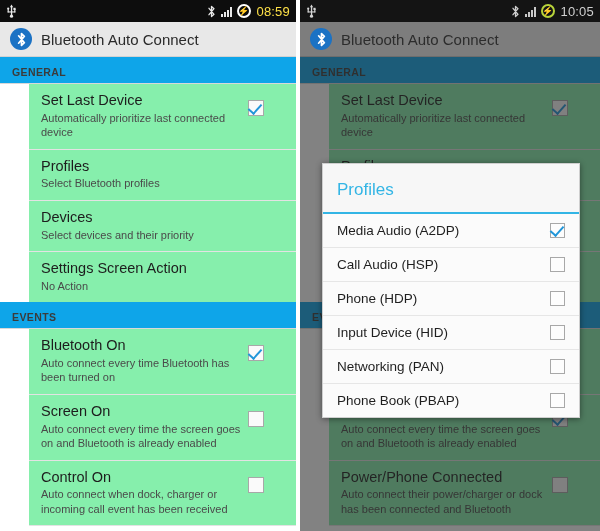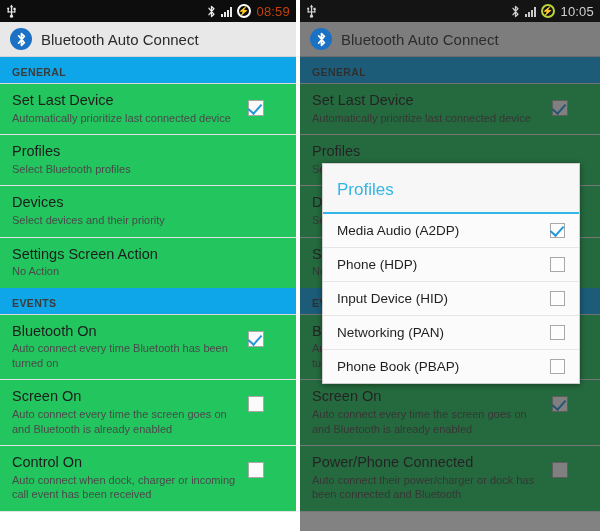--- a/index.html
+++ b/index.html
@@ -38,21 +38,21 @@
     color: #f2f2f2;
   }
   .statusbar .left-icons { display: flex; align-items: center; gap: 5px; }
   .statusbar .spacer { flex: 1; }
   .statusbar .right-icons {
     display: flex; align-items: center; gap: 5px;
   }
   .clock {
     font-size: 13px;
     letter-spacing: 0.2px;
-    color: #c2410c;
+    color: #fde047;
     font-family: "Liberation Sans", sans-serif;
   }
   .ico { display: inline-flex; align-items: center; justify-content: center; }
 
   
   .signal { display: inline-flex; align-items: flex-end; gap: 1px; height: 11px; }
   .signal i { display: block; width: 2px; background: #e8e8e8; }
   .signal i:nth-child(1){ height: 3px; }
   .signal i:nth-child(2){ height: 5px; }
   .signal i:nth-child(3){ height: 7px; }
@@ -101,21 +101,22 @@
     letter-spacing: 0.4px;
     padding: 9px 12px 5px 12px;
     border-bottom: 1px solid #d8d8d8;
     background: #0ea5e9;
   }
   .row {
     display: flex;
     align-items: flex-start;
     padding: 8px 10px 9px 12px;
     border-bottom: 1px solid #e3e3e3;
-    background: #22c55e;
+    background: #86efac;
+    margin-left: 29px;
   }
   .row .texts { flex: 1; min-width: 0; padding-right: 6px; }
   .row .title {
     font-size: 14.5px;
     color: #1d1d1d;
     line-height: 1.15;
   }
   .row .sub {
     font-size: 11px;
     color: #4a4a4a;
@@ -427,20 +428,24 @@
       <div class="dim-layer"></div>
 
       <div class="dialog">
         <div class="dialog-title">Profiles</div>
 
         <div class="dlg-row">
           <span class="label">Media Audio (A2DP)</span>
           <span class="dlg-cb checked"></span>
         </div>
 
+        <div class="dlg-row">
+          <span class="label">Call Audio (HSP)</span>
+          <span class="dlg-cb"></span>
+        </div>
 
         <div class="dlg-row">
           <span class="label">Phone (HDP)</span>
           <span class="dlg-cb"></span>
         </div>
 
         <div class="dlg-row">
           <span class="label">Input Device (HID)</span>
           <span class="dlg-cb"></span>
         </div>

